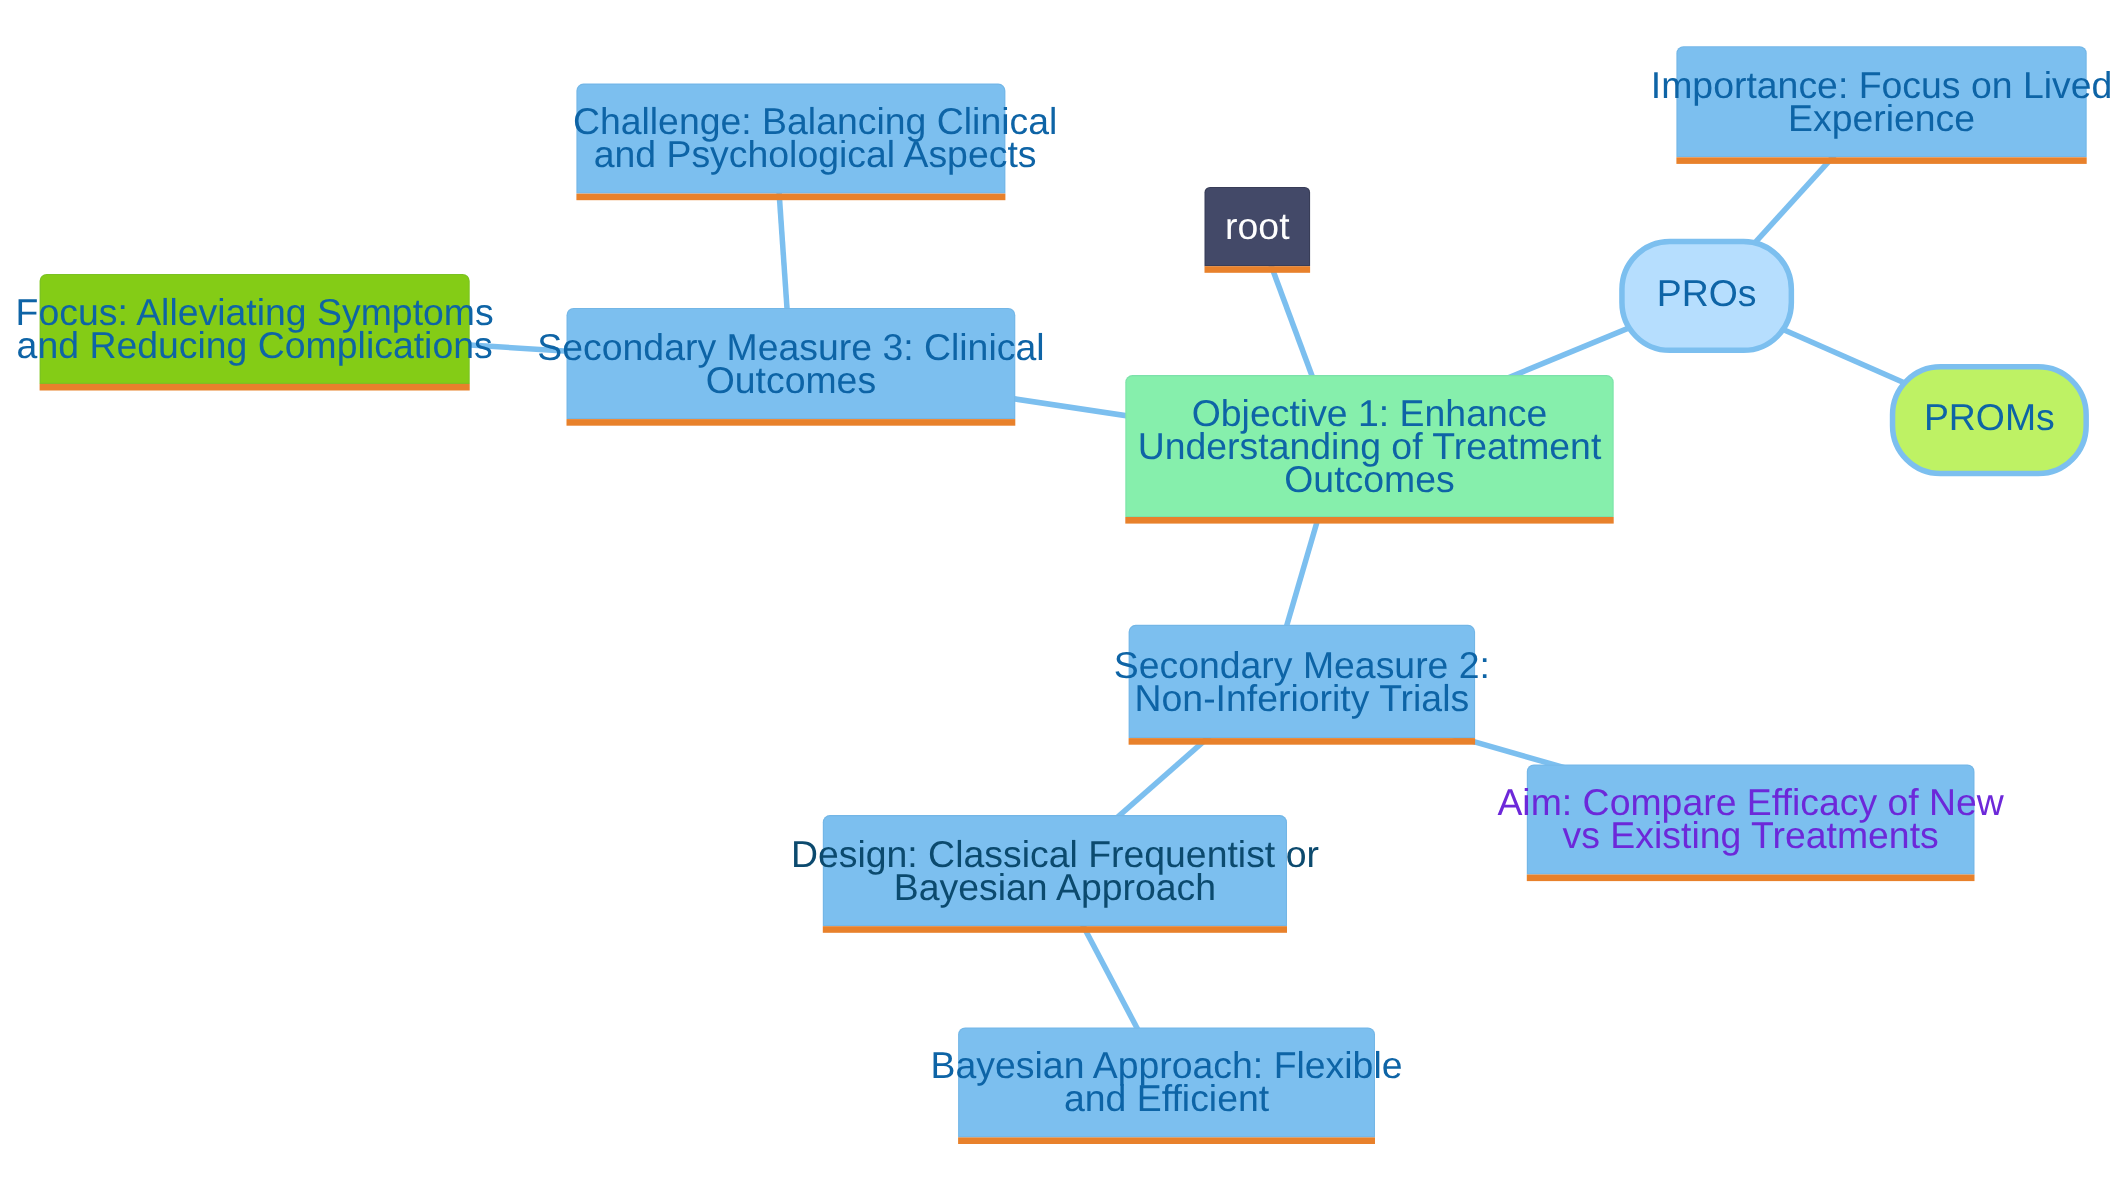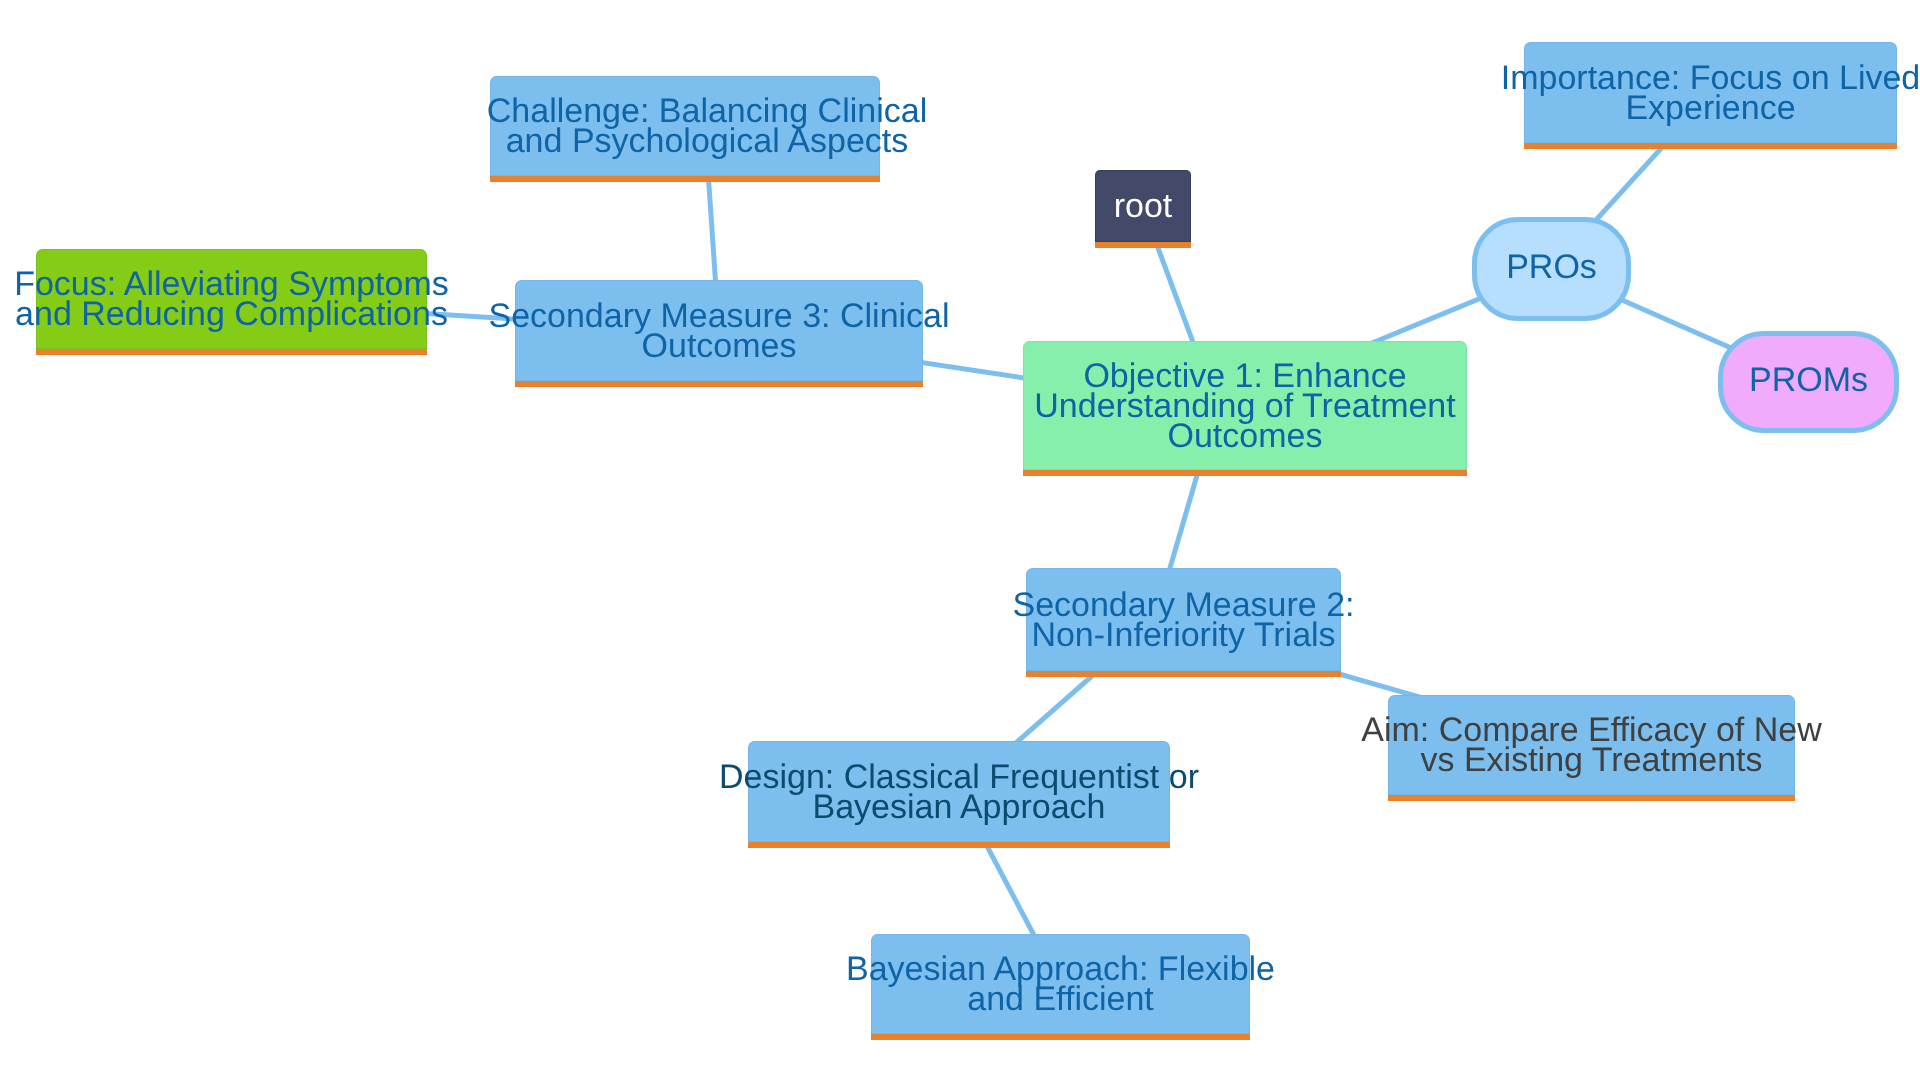--- a/index.html
+++ b/index.html
@@ -61,49 +61,49 @@
       <div class="node-label">Objective 1: Enhance
 Understanding of Treatment
 Outcomes</div>
       <div class="node-accent-bar" style="background: rgb(232, 129, 43); height: 6px;"></div>
     </div>
     <div class="node variant-branch" style="left: 515px; top: 280px; width: 408px; height: 101px; background: rgb(124, 191, 239); color: rgb(14, 100, 166);">
       <div class="node-label">Secondary Measure 3: Clinical
 Outcomes</div>
       <div class="node-accent-bar" style="background: rgb(232, 129, 43); height: 6px;"></div>
     </div>
-    <div class="node variant-branch" style="left: 490px; top: 76px; width: 390px; height: 100px; background: rgb(124, 191, 239); color: rgb(14, 100, 166); padding-left: 44px;">
+    <div class="node variant-branch" style="left: 524px; top: 76px; width: 390px; height: 100px; background: rgb(124, 191, 239); color: rgb(14, 100, 166); padding-left: 44px;">
       <div class="node-label">Challenge: Balancing Clinical
 and Psychological Aspects</div>
       <div class="node-accent-bar" style="background: rgb(232, 129, 43); height: 6px;"></div>
     </div>
     <div class="node variant-branch" style="left: 23px; top: 249px; width: 391px; height: 100px; background: #84cc16; color: rgb(14, 100, 166); margin-left: 13px;">
       <div class="node-label">Focus: Alleviating Symptoms
 and Reducing Complications</div>
       <div class="node-accent-bar" style="background: rgb(232, 129, 43); height: 6px;"></div>
     </div>
     <div class="node variant-leaf" style="left: 1472px; top: 217px; width: 159px; height: 104px; background: rgb(182, 222, 254); border-color: rgb(124, 191, 239); color: rgb(14, 100, 166);">
       <div class="node-label">PROs</div>
 
     </div>
     <div class="node variant-branch" style="left: 1524px; top: 42px; width: 373px; height: 101px; background: rgb(124, 191, 239); color: rgb(14, 100, 166);">
       <div class="node-label">Importance: Focus on Lived
 Experience</div>
       <div class="node-accent-bar" style="background: rgb(232, 129, 43); height: 6px;"></div>
     </div>
-    <div class="node variant-leaf" style="left: 1718px; top: 331px; width: 181px; height: 102px; background: #f0abfc; border-color: rgb(124, 191, 239); color: rgb(14, 100, 166);">
+    <div class="node variant-leaf" style="left: 1718px; top: 331px; width: 181px; height: 102px; background: #bef264; border-color: rgb(124, 191, 239); color: rgb(14, 100, 166);">
       <div class="node-label">PROMs</div>
 
     </div>
     <div class="node variant-branch" style="left: 1026px; top: 568px; width: 315px; height: 103px; background: rgb(124, 191, 239); color: rgb(14, 100, 166);">
       <div class="node-label">Secondary Measure 2:
 Non-Inferiority Trials</div>
       <div class="node-accent-bar" style="background: rgb(232, 129, 43); height: 6px;"></div>
     </div>
-    <div class="node variant-branch" style="left: 1388px; top: 695px; width: 407px; height: 100px; background: rgb(124, 191, 239); color: #404040;">
+    <div class="node variant-branch" style="left: 1388px; top: 695px; width: 407px; height: 100px; background: rgb(124, 191, 239); color: #6d28d9;">
       <div class="node-label">Aim: Compare Efficacy of New
 vs Existing Treatments</div>
       <div class="node-accent-bar" style="background: rgb(232, 129, 43); height: 6px;"></div>
     </div>
     <div class="node variant-branch" style="left: 748px; top: 741px; width: 422px; height: 101px; background: rgb(124, 191, 239); color: #0c4a6e;">
       <div class="node-label">Design: Classical Frequentist or
 Bayesian Approach</div>
       <div class="node-accent-bar" style="background: rgb(232, 129, 43); height: 6px;"></div>
     </div>
     <div class="node variant-branch" style="left: 871px; top: 934px; width: 379px; height: 100px; background: rgb(124, 191, 239); color: rgb(14, 100, 166);">

